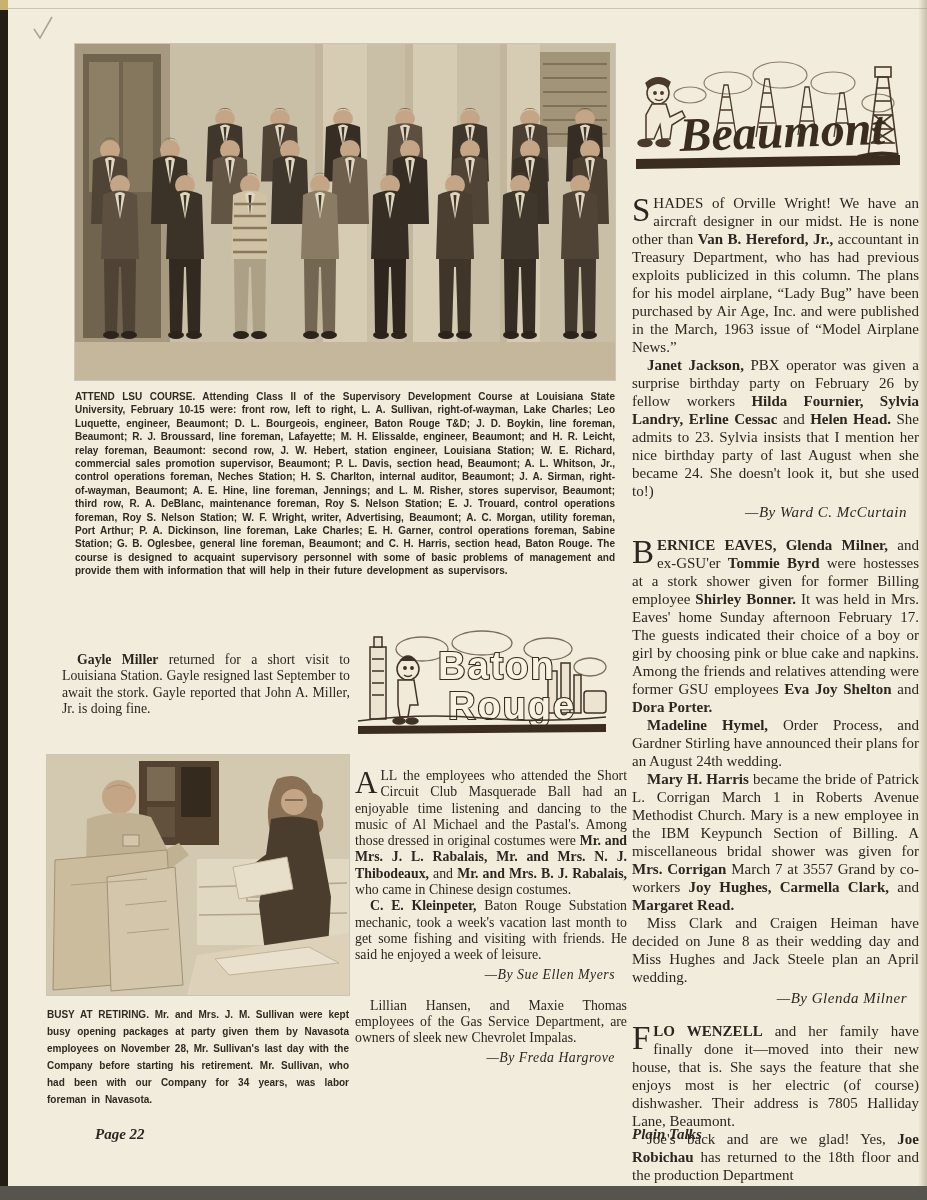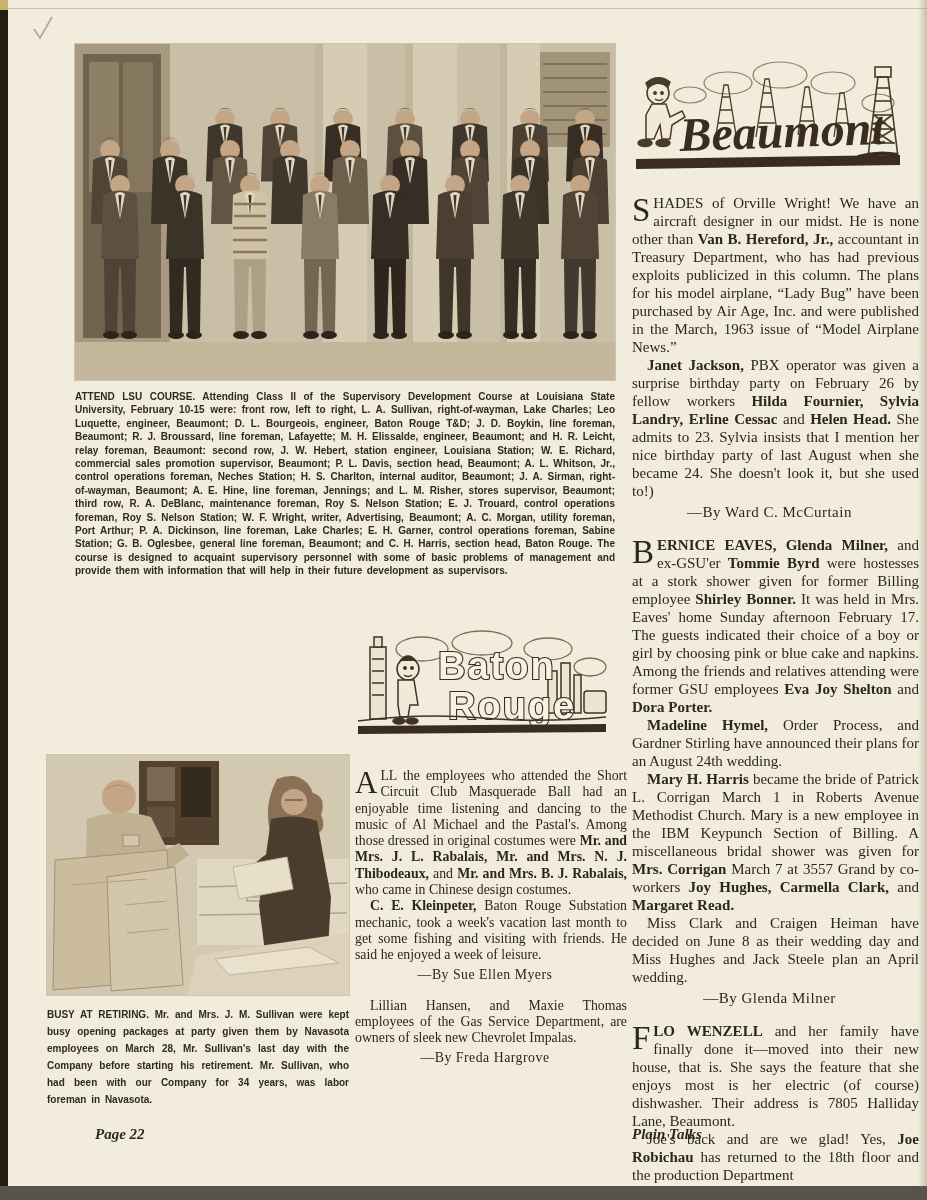--- a/index.html
+++ b/index.html
@@ -13,21 +13,21 @@
   .check{position:absolute;left:30px;top:14px;}
   .photo{position:absolute;box-shadow:0 0 0 1px rgba(90,78,58,.25);}
   .caption{position:absolute;font-family:Liberation Sans, sans-serif;font-weight:bold;
            color:#2f2a22;text-align:justify;font-size:10px;}
   .lsu-cap{left:75px;top:390px;width:540px;line-height:13.4px;word-spacing:1.5px;}
   .busy-cap{left:47px;top:1006px;width:302px;line-height:17px;word-spacing:2px;}
   .col{position:absolute;text-align:justify;}
   .col p{margin:0;text-indent:15px;}
   .col p.drop{text-indent:0;}
   .dropcap{float:left;font-size:31px;line-height:26px;padding:2px 3px 0 0;}
-  .byline{text-align:center;padding-right:12px;margin:3px 0 15px;letter-spacing:.5px;}
+  .byline{text-align:right;font-style:italic;padding-right:12px;margin:3px 0 15px;letter-spacing:.5px;}
   .col-left{left:62px;top:652px;width:288px;font-size:13.8px;line-height:16.3px;}
   .col-mid{left:355px;top:768px;width:272px;font-size:13.8px;line-height:16.3px;}
   .col-right{left:632px;top:194px;width:287px;font-size:15px;line-height:18px;}
   .col-right .dropcap{font-size:33px;line-height:29px;}
   .footer{position:absolute;top:1126px;font-weight:bold;font-style:italic;font-size:15px;}
   .footer.fl{left:75px;margin-left:20px;}
   .footer.fr{left:632px;width:287px;text-align:left;}
   b{font-weight:bold;}
   svg text{user-select:none;}
 </style>
@@ -132,20 +132,21 @@
           <line x1="158" y1="196" x2="192" y2="196"></line>
         <line x1="158" y1="208" x2="192" y2="208"></line>
       </g>
       <rect width="540" height="336" fill="#8a6f4a" opacity="0.08"></rect>
     </svg>
   </div>
 
   <div class="caption lsu-cap">ATTEND LSU COURSE. Attending Class II of the Supervisory Development Course at Louisiana State University, February 10-15 were: front row, left to right, L. A. Sullivan, right-of-wayman, Lake Charles; Leo Luquette, engineer, Beaumont; D. L. Bourgeois, engineer, Baton Rouge T&amp;D; J. D. Boykin, line foreman, Beaumont; R. J. Broussard, line foreman, Lafayette; M. H. Elissalde, engineer, Beaumont; and H. R. Leicht, relay foreman, Beaumont: second row, J. W. Hebert, station engineer, Louisiana Station; W. E. Richard, commercial sales promotion supervisor, Beaumont; P. L. Davis, section head, Beaumont; A. L. Whitson, Jr., control operations foreman, Neches Station; H. S. Charlton, internal auditor, Beaumont; J. A. Sirman, right-of-wayman, Beaumont; A. E. Hine, line foreman, Jennings; and L. M. Risher, stores supervisor, Beaumont; third row, R. A. DeBlanc, maintenance foreman, Roy S. Nelson Station; E. J. Trouard, control operations foreman, Roy S. Nelson Station; W. F. Wright, writer, Advertising, Beaumont; A. C. Morgan, utility foreman, Port Arthur; P. A. Dickinson, line foreman, Lake Charles; E. H. Garner, control operations foreman, Sabine Station; G. B. Oglesbee, general line foreman, Beaumont; and C. H. Harris, section head, Baton Rouge. The course is designed to acquaint supervisory personnel with some of basic problems of management and provide them with information that will help in their future development as supervisors.</div>
 
   <div class="col col-left">
+    <p class="ind"><span><b>Gayle Miller</b> returned for a short visit to Louisiana Station. Gayle resigned last September to await the stork. Gayle reported that John A. Miller, Jr. is doing fine.</span></p>
   </div>
 
   <div class="photo" style="left:47px;top:755px;width:302px;height:240px;">
     <svg width="302" height="240" viewBox="0 0 302 240">
       <rect width="302" height="240" fill="#d9cfb8"></rect>
       <rect x="92" y="6" width="80" height="84" fill="#4f3f2f"></rect>
       <rect x="100" y="12" width="28" height="34" fill="#7a6a54"></rect>
       <rect x="134" y="12" width="30" height="50" fill="#2f251b"></rect>
       <rect x="100" y="52" width="28" height="30" fill="#5f4f3c"></rect>
       <rect x="150" y="104" width="152" height="86" fill="#e8e0cb"></rect>
@@ -180,21 +181,21 @@
         <path d="M224,64 Q248,58 270,66 L284,142 L280,212 L220,212 L212,150 Z" fill="#453a2c"></path>
         <path d="M224,96 Q206,108 196,120 L206,140 Q226,130 236,122 Z" fill="#453a2c"></path>
         <polygon points="186,112 240,102 246,134 192,144" fill="#efe8d4" stroke="#c5b99c"></polygon>
       </g>
       <polygon points="150,200 302,178 302,240 140,240" fill="#e3d9c2"></polygon>
       <polygon points="168,204 262,192 292,208 182,220" fill="#f0ead8" stroke="#c5b99c"></polygon>
       <rect width="302" height="240" fill="#8a6f4a" opacity="0.07"></rect>
     </svg>
   </div>
 
-  <div class="caption busy-cap">BUSY AT RETIRING. Mr. and Mrs. J. M. Sullivan were kept busy opening packages at party given them by Navasota employees on March 28, Mr. Sullivan's last day with the Company before starting his retirement. Mr. Sullivan, who had been with our Company for 34 years, was labor foreman in Navasota.</div>
+  <div class="caption busy-cap">BUSY AT RETIRING. Mr. and Mrs. J. M. Sullivan were kept busy opening packages at party given them by Navasota employees on November 28, Mr. Sullivan's last day with the Company before starting his retirement. Mr. Sullivan, who had been with our Company for 34 years, was labor foreman in Navasota.</div>
 
   <div style="position:absolute;left:352px;top:629px;">
     <svg width="258" height="112" viewBox="0 0 258 112">
       <g stroke="#5f4f3c" fill="none" stroke-width="1.3" opacity="0.8">
         <ellipse cx="70" cy="20" rx="26" ry="12"></ellipse>
           <ellipse cx="130" cy="14" rx="30" ry="12"></ellipse>
         <ellipse cx="196" cy="20" rx="24" ry="11"></ellipse>
           <ellipse cx="238" cy="38" rx="16" ry="9"></ellipse>
       </g>
       <g stroke="#3f3226" fill="#ece4d0" stroke-width="1.5">

